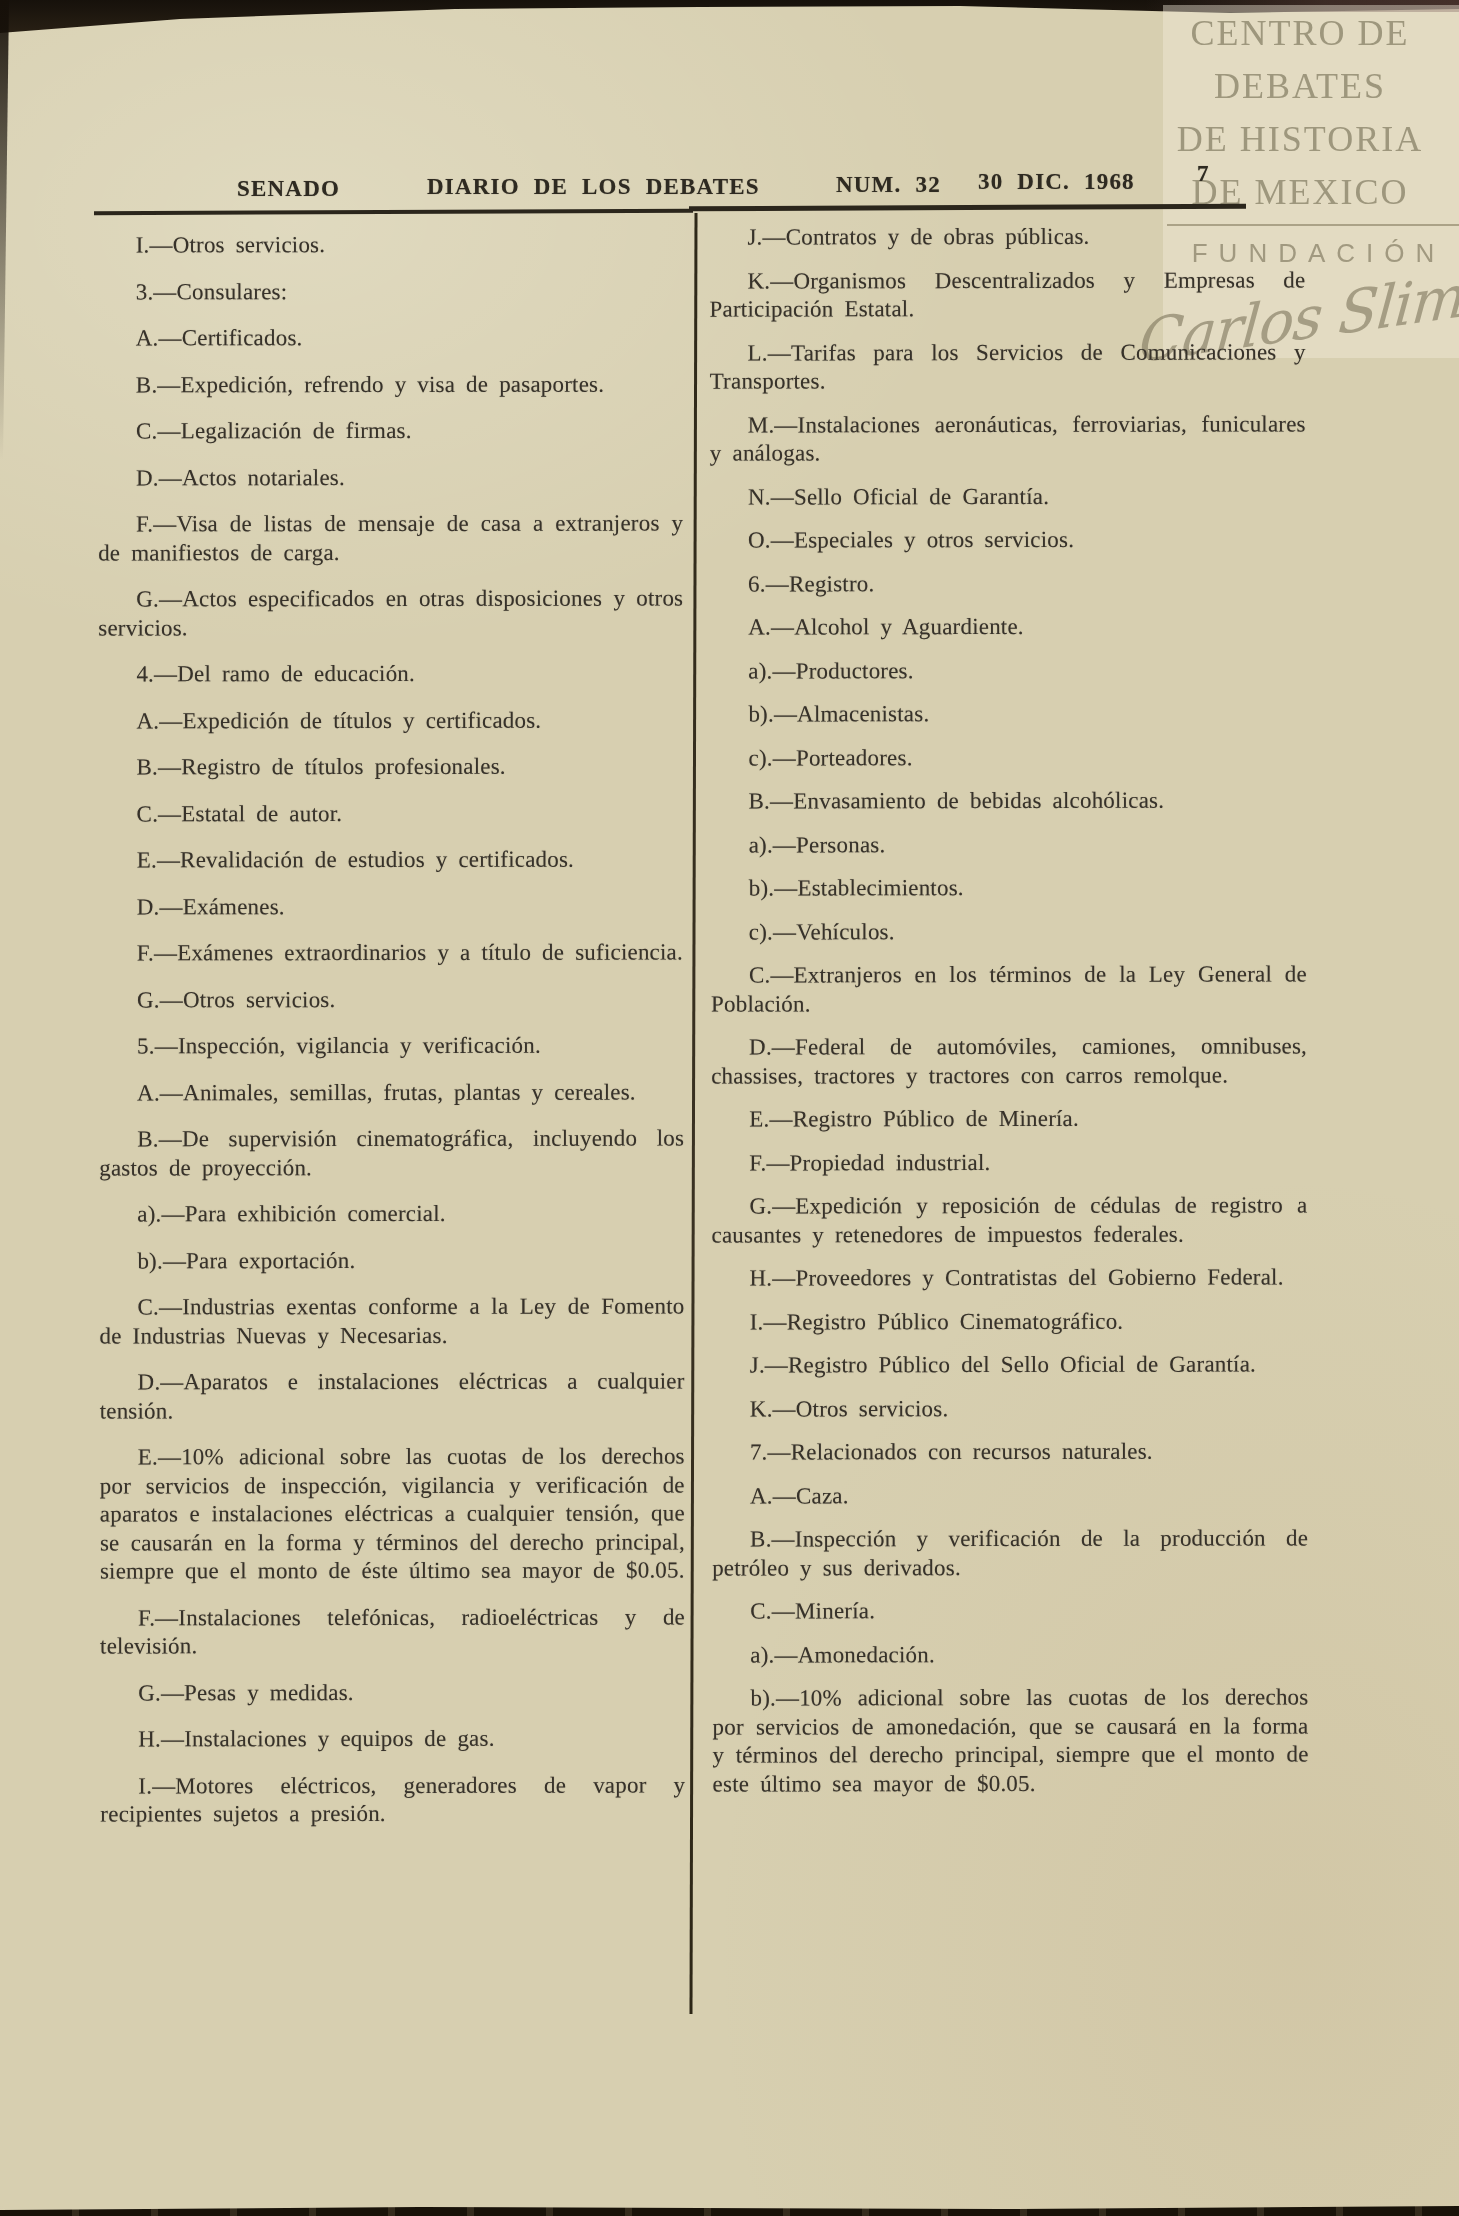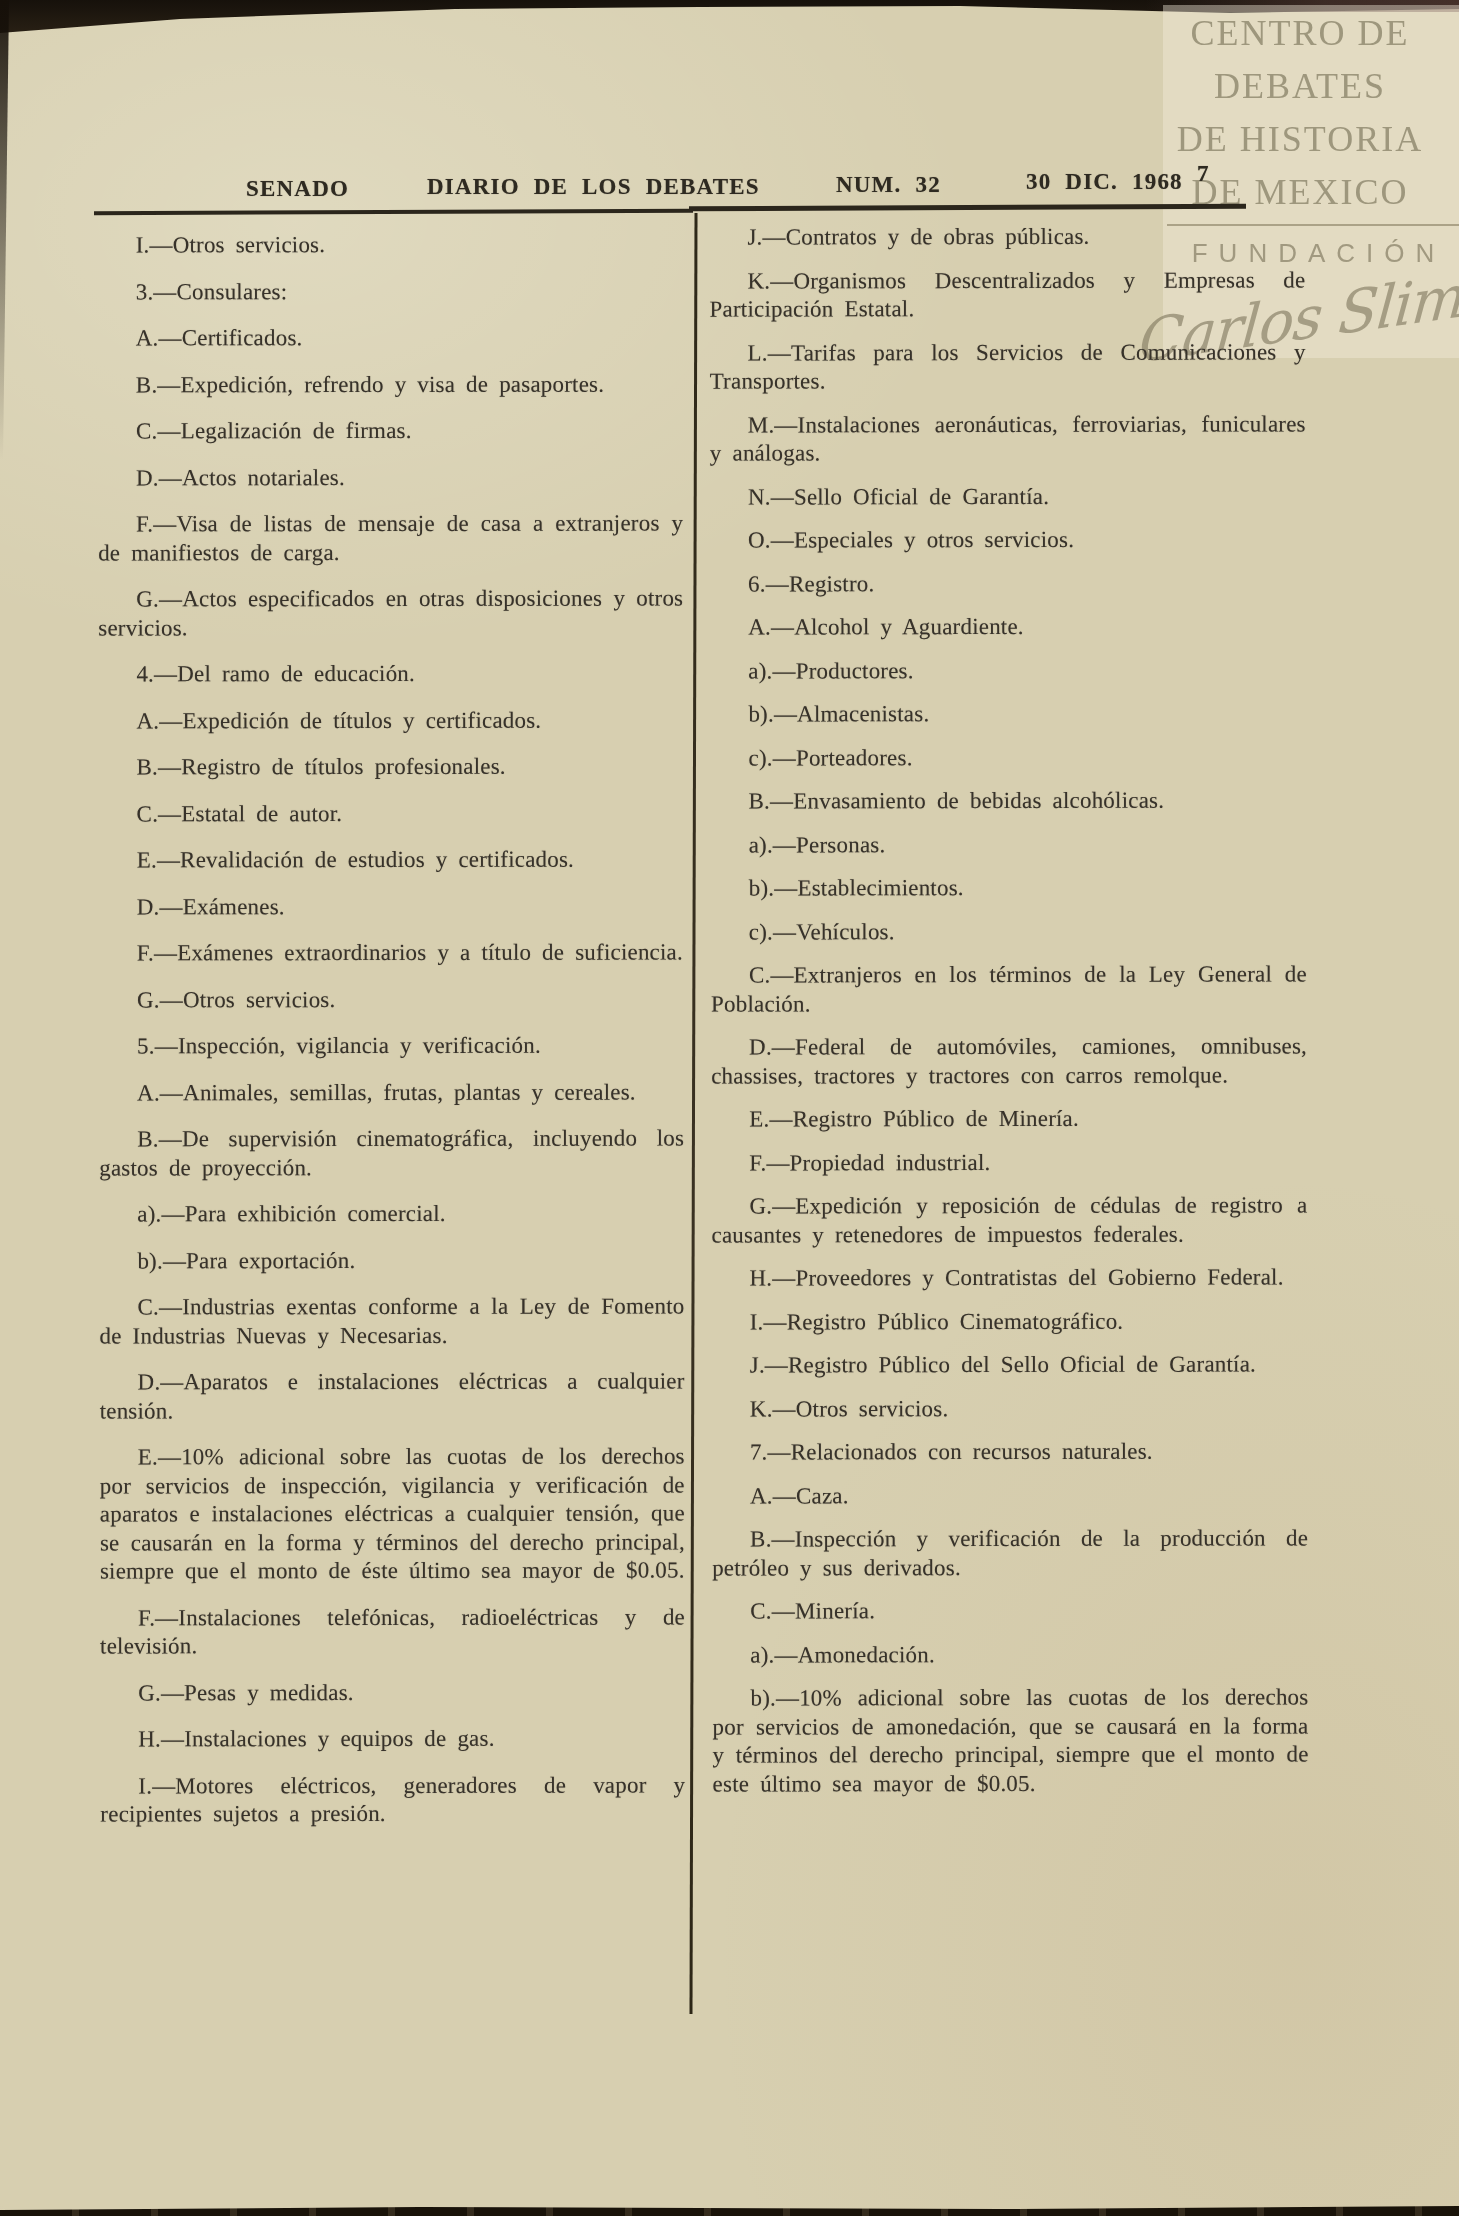--- a/index.html
+++ b/index.html
@@ -42,24 +42,24 @@
   .scan-right {
     position:absolute; right:0; top:0; width:5px; height:2216px;
     background:linear-gradient(180deg, rgba(40,30,18,0.45), rgba(40,30,18,0.05) 40%, rgba(40,30,18,0.3));
   }
   
   .masthead span {
     position:absolute; font-weight:bold; font-size:23px; color:#2e2a21;
     letter-spacing:1.2px; word-spacing:7px; white-space:nowrap;
     text-shadow:0 0 1px rgba(46,42,33,0.45);
   }
-  .h-senado { left:246px; top:176px; }
+  .h-senado { left:237px; top:176px; }
   .h-title  { left:427px; top:174px; }
   .h-num    { left:836px; top:172px; }
-  .h-date   { left:1026px; top:169px; }
+  .h-date   { left:978px; top:169px; }
   .h-page   { left:1197px; top:161px; font-size:25px; }
   .rule { position:absolute; background:#2b261c; }
   .rule-a { left:94px;  top:210px; width:599px; height:4px; transform:rotate(-0.22deg); }
   .rule-b { left:689px; top:205px; width:557px; height:5px; transform:rotate(-0.28deg); }
   
   .wm-patch {
     position:absolute; left:1163px; top:5px; width:296px; height:353px;
     background:rgba(243,237,220,0.42);
   }
   .wm-lines { position:absolute; left:1148px; top:7px; width:304px; text-align:center; }

